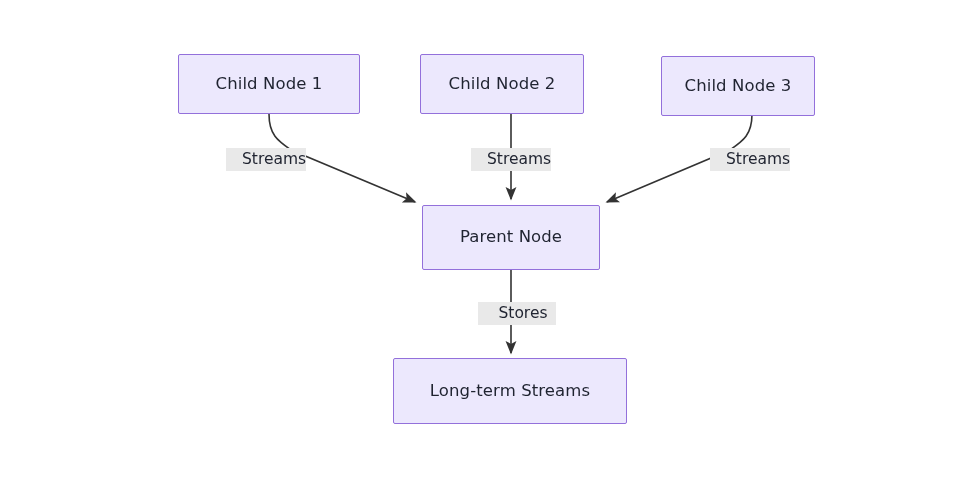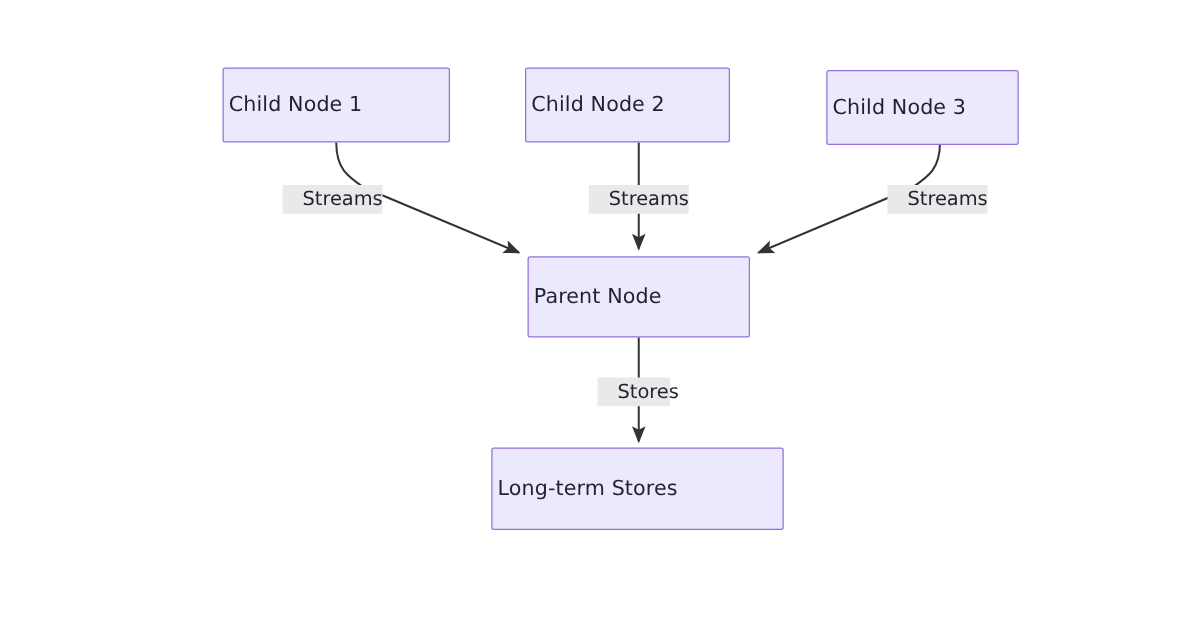--- a/index.html
+++ b/index.html
@@ -27,20 +27,21 @@
     height: 495px;
   }
   .node {
     position: absolute;
     box-sizing: border-box;
     background: #ece8fd;
     border: 1.4px solid #9370db;
     border-radius: 2px;
     display: flex;
     align-items: center;
+    justify-content: center;
     color: #1f2330;
     font-size: 16.5px;
     line-height: 1;
     letter-spacing: 0.1px;
     white-space: nowrap;
   }
   .node-label {
     display: block;
     padding: 0 4px;
   }
@@ -87,24 +88,24 @@
 
   <div class="node" style="left:661px; top:56px; width:154px; height:60px;">
     <span class="node-label">Child Node 3</span>
   </div>
 
   <div class="node" style="left:422px; top:205px; width:178px; height:65px;">
     <span class="node-label">Parent Node</span>
   </div>
 
   <div class="node" style="left:393px; top:358px; width:234px; height:66px;">
-    <span class="node-label">Long-term Stores</span>
+    <span class="node-label">Long-term Streams</span>
   </div>
 
   <div class="edge-label" style="left:226px; top:148px; width:80px;">Streams</div>
 
   <div class="edge-label" style="left:471px; top:148px; width:80px;">Streams</div>
 
   <div class="edge-label" style="left:710px; top:148px; width:80px;">Streams</div>
 
-  <div class="edge-label" style="left:478px; top:302px; width:58px;">Stores</div>
+  <div class="edge-label" style="left:478px; top:302px; width:78px;">Stores</div>
 
 </div>
 
 </body></html>

